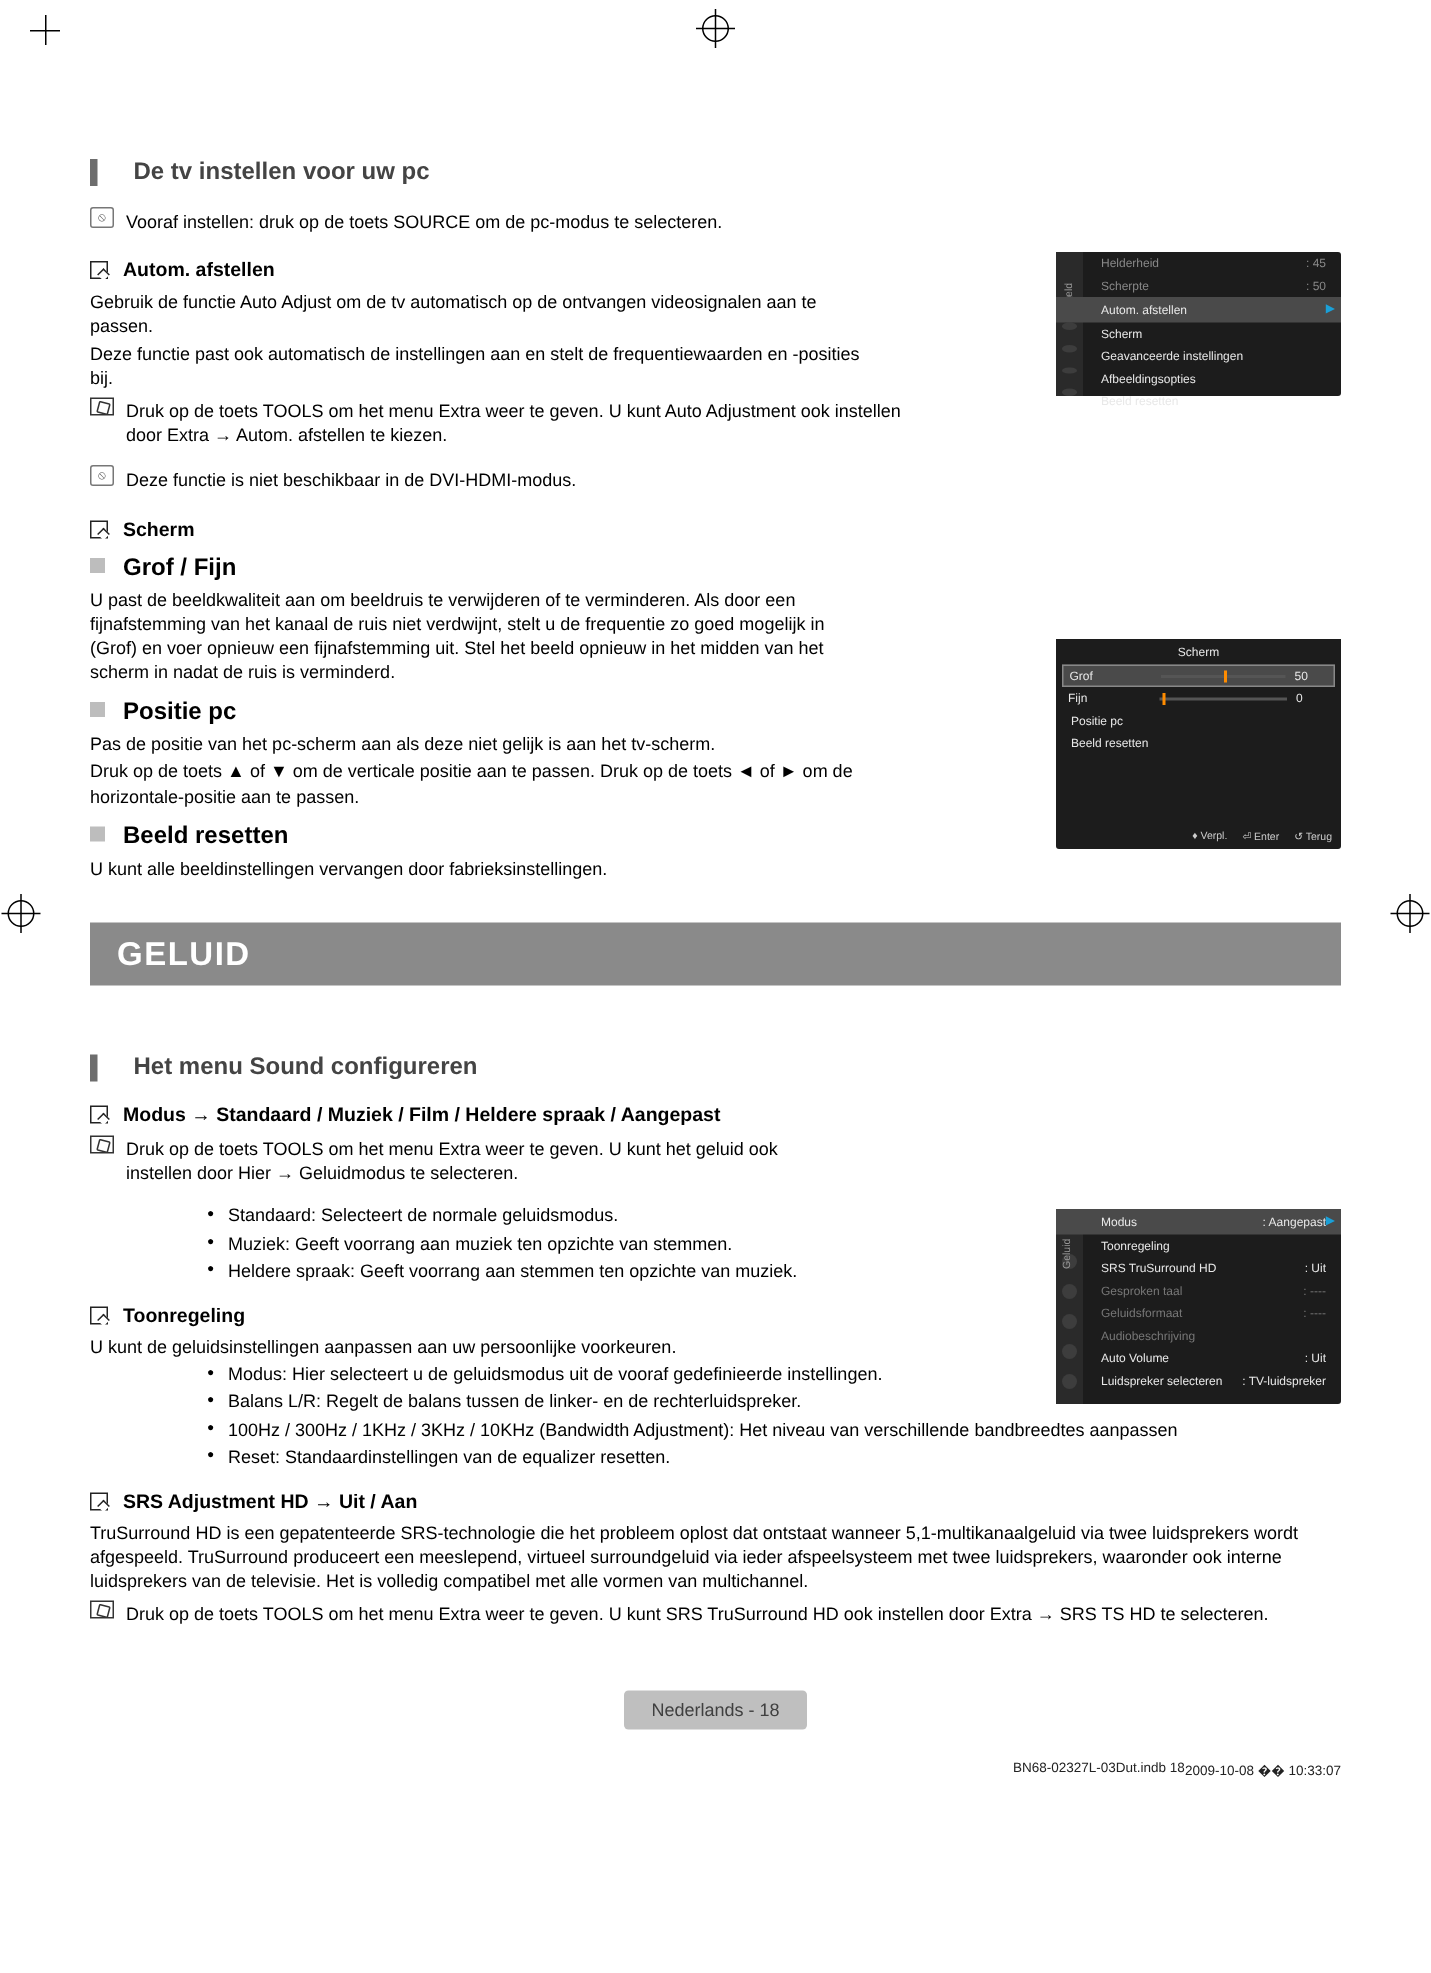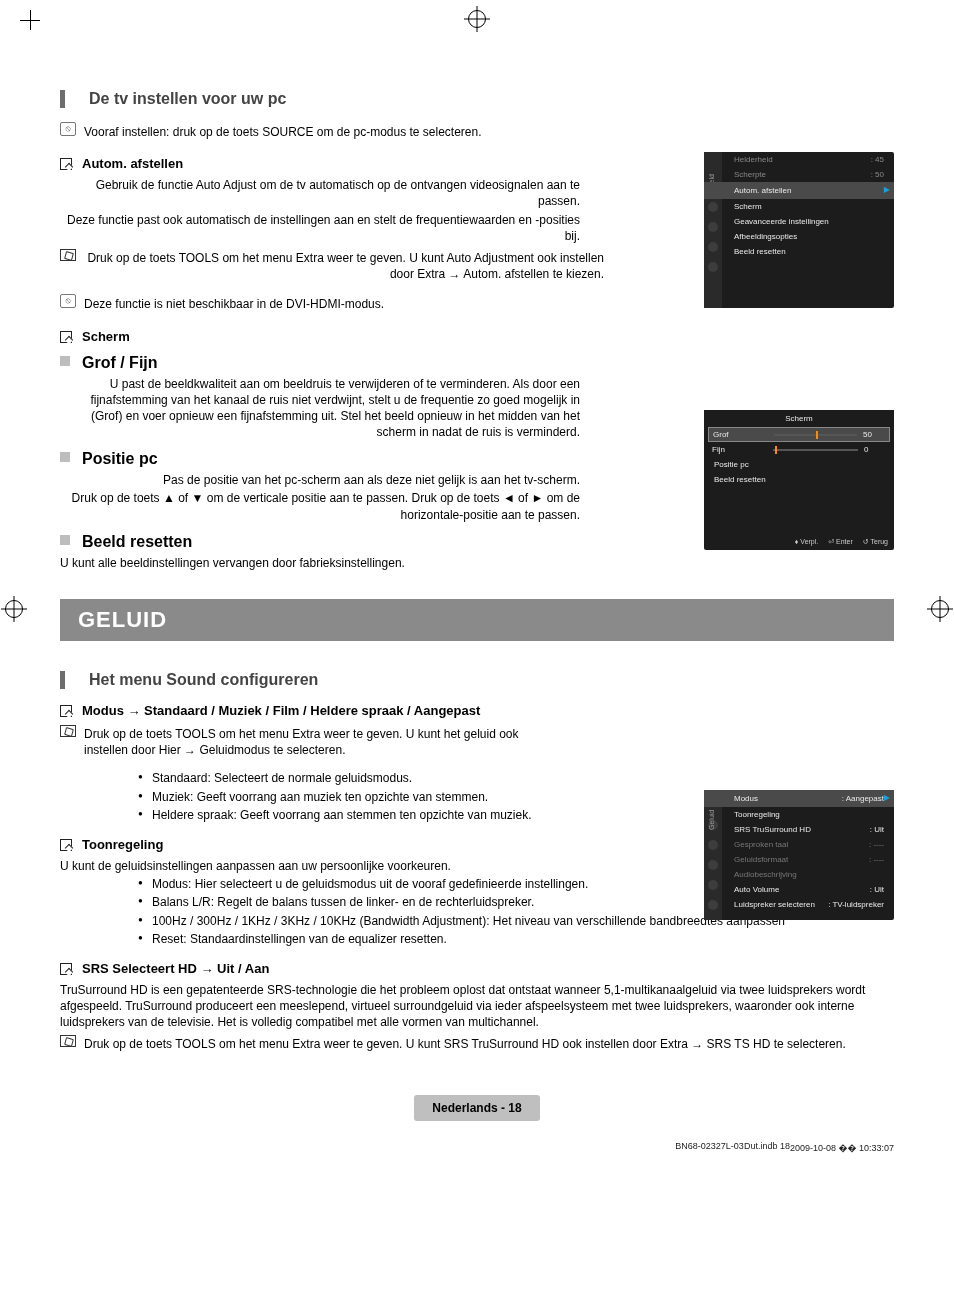--- a/index.html
+++ b/index.html
@@ -28,21 +28,21 @@
   .side-reg { position: absolute; top: 600px; width: 18px; height: 18px; border: 1px solid #000; border-radius: 50%; }
   .side-reg.l { left: 5px; }
   .side-reg.r { right: 5px; }
   .side-reg::before, .side-reg::after { content:""; position:absolute; background:#000; }
   .side-reg::before { width:1px; height:26px; top:-5px; left:50%; transform:translateX(-50%);}
   .side-reg::after  { width:26px; height:1px; left:-5px; top:50%; transform:translateY(-50%);}
 
   .content { position: relative; }
 
   .h2-bar {
-    display: flex; align-items: center; margin-top: 30px; margin-bottom: 14px;
+    display: flex; align-items: center; margin-top: 46px; margin-bottom: 14px;
   }
   .h2-bar .tick {
     width: 5px; height: 18px; background: #6d6d6d; margin-right: 24px;
   }
   .h2-bar h2 {
     font-size: 16px; font-weight: bold; color: #444;
   }
 
   .indent-1 { margin-left: 30px; }
   .indent-2 { margin-left: 54px; }
@@ -72,38 +72,38 @@
     background:#fff; border-left:1px solid #222; border-top:1px solid #222; transform: rotate(45deg);}
   .q-title { font-weight: bold; font-size: 13px; }
 
   .sq-row { display: flex; align-items: flex-start; margin: 10px 0 4px 0; }
   .sq-mark {
     width: 10px; height: 10px; background: #bdbdbd; margin-right: 12px; flex: 0 0 auto; margin-top: 2px;
   }
   .sq-title { font-weight: bold; font-size: 16px; }
 
   .body-p { margin: 2px 0; line-height: 1.35; }
-  .body-p.narrow { max-width: 520px; text-align: right; }
+  .body-p.narrow { max-width: 520px; }
 
   ul.disc { list-style: none; padding: 0; }
   ul.disc li { position: relative; padding-left: 14px; margin: 2px 0; line-height: 1.35; }
   ul.disc li::before {
     content: "●"; position: absolute; left: 0; top: 0; font-size: 8px; line-height: 14px;
   }
 
   .section-banner {
     background: #8a8a8a; color: #fff; font-size: 22px; font-weight: bold;
     padding: 8px 18px; margin: 28px 0 0 0; letter-spacing: 1px;
   }
 
   .tv-panel {
     position: absolute; right: 0; width: 190px; background: #1c1c1c; color: #e8e8e8;
     font-size: 8px; border-radius: 2px;
   }
-  .tv-panel.p1 { top: 62px; height: 156px; }
+  .tv-panel.p1 { top: 62px; height: 96px; }
   .tv-row { display:flex; justify-content:space-between; padding:3px 10px 3px 30px; }
   .tv-row.sel { background:#4a4a4a; padding-top:4px; padding-bottom:4px; position: relative; }
   .tv-row.sel::after { content:"▶"; color:#1aa0d8; position:absolute; right:4px; top:3px; font-size:8px; }
   .tv-side {
     position:absolute; left:0; top:0; bottom:0; width:18px; background:#2a2a2a;
     display:flex; flex-direction:column; align-items:center; gap:10px; padding-top:30px;
   }
   .tv-side span { width:10px; height:10px; border-radius:50%; background:#3d3d3d; display:block; }
   .tv-side .label { transform: rotate(-90deg); font-size:7px; color:#999; white-space:nowrap; }
 
@@ -119,21 +119,21 @@
   .slider-val { width:22px; text-align:left; font-size:8px; }
   .tv-footer { position:absolute; bottom:4px; right:6px; font-size:7px; display:flex; gap:10px; color:#ccc;}
   .tv-footer span::before { margin-right:2px; }
 
   .tv-panel.p3 { top: 700px; height: 130px; }
 
   .page-foot {
     margin-top: 40px; text-align: center;
   }
   .page-badge {
-    display:inline-block; background:#bfbfbf; color:#000000; font-weight:bold;
+    display:inline-block; background:#bfbfbf; color:#404040; font-weight:normal;
     padding:6px 18px; border-radius:3px; font-size:12px;
   }
   .doc-footer {
     display:flex; justify-content:flex-end; font-size:9px; margin-top:20px; color:#222;
   }
   .bold { font-weight: normal; }
 </style>
 </head>
 <body>
 
@@ -230,21 +230,21 @@
   <p class="body-p indent-2">U kunt de geluidsinstellingen aanpassen aan uw persoonlijke voorkeuren.</p>
   <ul class="disc indent-3">
     <li><span class="bold">Modus</span><span>: Hier selecteert u de geluidsmodus uit de vooraf gedefinieerde instellingen.</span></li>
     <li><span class="bold">Balans L/R</span><span>: Regelt de balans tussen de linker- en de rechterluidspreker.</span></li>
     <li><span class="bold">100Hz / 300Hz / 1KHz / 3KHz / 10KHz</span><span> (Bandwidth Adjustment): Het niveau van verschillende bandbreedtes aanpassen</span></li>
     <li><span class="bold">Reset</span><span>: Standaardinstellingen van de equalizer resetten.</span></li>
   </ul>
 
   <div class="q-row indent-1">
     <div class="q-mark"></div>
-    <div class="q-title">SRS Selecteert HD → Uit / Aan</div>
+    <div class="q-title">SRS Adjustment HD → Uit / Aan</div>
   </div>
   <p class="body-p indent-2">TruSurround HD is een gepatenteerde SRS-technologie die het probleem oplost dat ontstaat wanneer 5,1-multikanaalgeluid via twee luidsprekers wordt afgespeeld. TruSurround produceert een meeslepend, virtueel surroundgeluid via ieder afspeelsysteem met twee luidsprekers, waaronder ook interne luidsprekers van de televisie. Het is volledig compatibel met alle vormen van multichannel.</p>
   <div class="note-row indent-2">
     <span class="tools-icon"></span>
     <p class="body-p">
       <span>Druk op de toets </span><span class="bold">TOOLS</span><span> om het menu </span><span class="bold">Extra</span><span> weer te geven. U kunt SRS TruSurround HD ook instellen door </span><span class="bold">Extra → SRS TS HD</span><span> te selecteren.</span>
     </p>
   </div>
 
   <div class="tv-panel p1">

